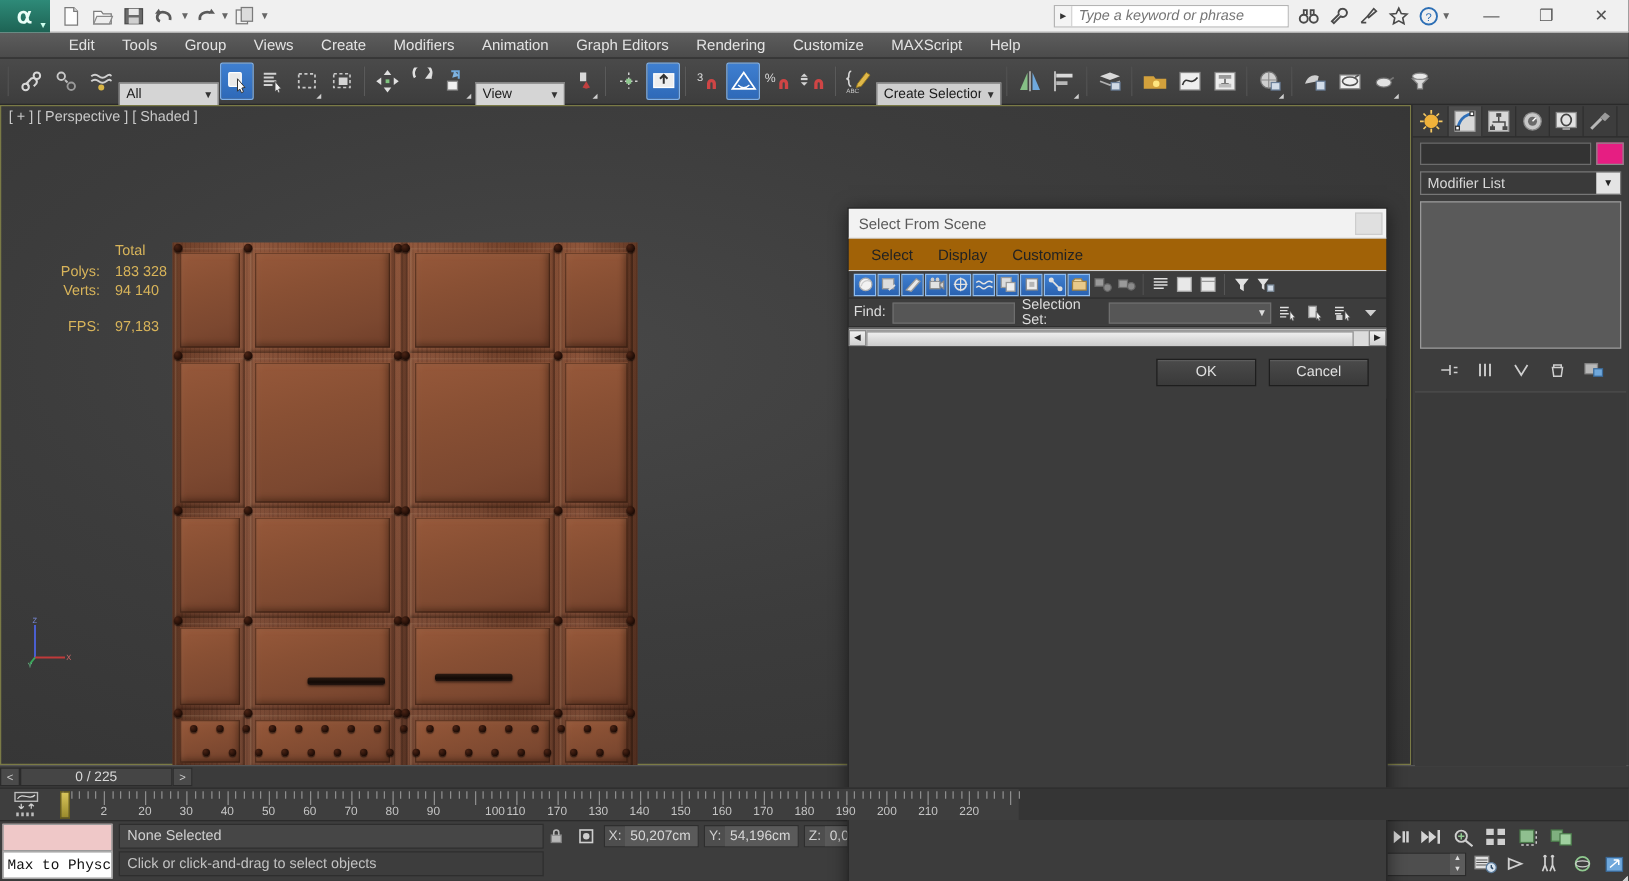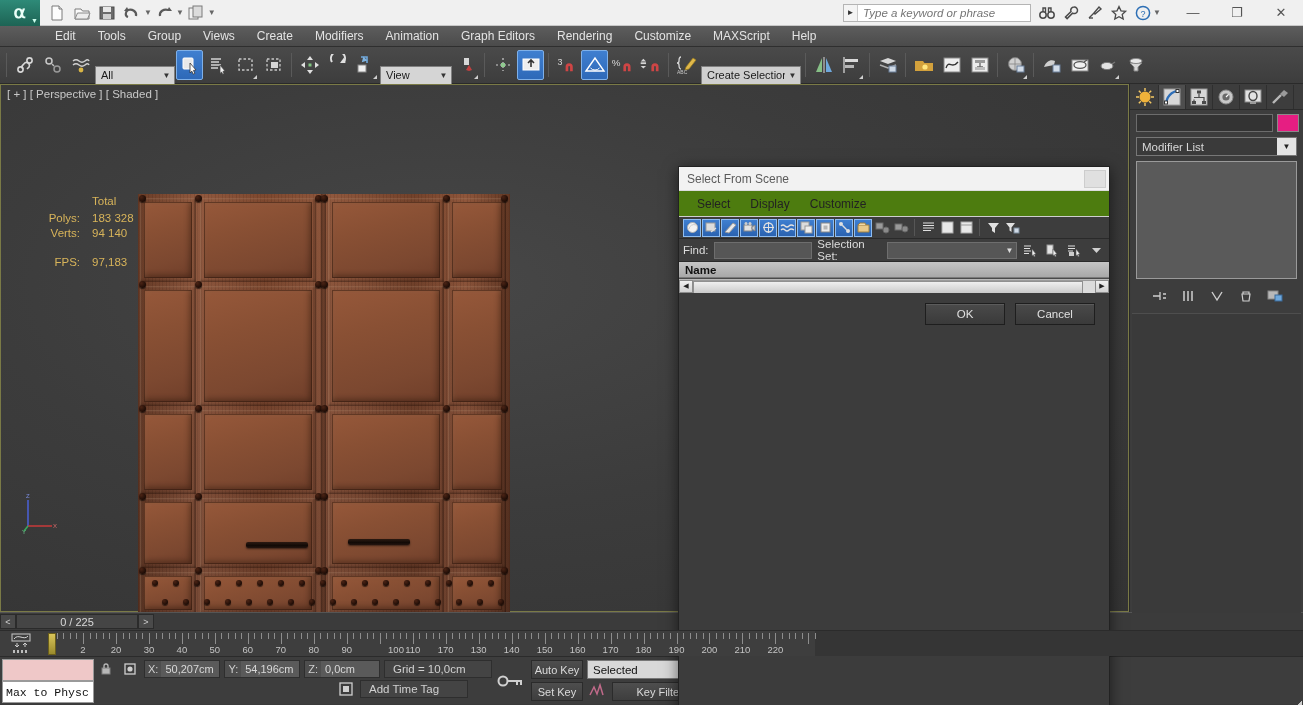--- a/index.html
+++ b/index.html
@@ -138,21 +138,21 @@
     border-top:1px solid #4e4e4e; }
 
   
   .dlg { position:absolute; left:678px; top:82px; width:432px; height:553px;
     background:#3c3c3c; border:1px solid #222;
     box-shadow:0 3px 14px rgba(0,0,0,.55); display:flex; flex-direction:column; }
   .dlg-title { height:24px; background:#f2f2f2; display:flex; align-items:center;
     padding-left:8px; font-size:12px; color:#5a5a5a; border-bottom:1px solid #dcdcdc; }
   .dlg-min { margin-left:auto; width:22px; height:18px; margin-right:3px; background:#e0e0e0;
     border:1px solid #cdcdcd; }
-  .dlg-menubar { height:26px; background:#4d7c0f; display:flex; align-items:center;
+  .dlg-menubar { height:26px; background:#a16207; display:flex; align-items:center;
     padding-left:8px; border-bottom:1px solid #cfcfcf; }
   .dlg-menu { font-size:12px; color:#222; padding:0 10px; line-height:26px; cursor:pointer; }
   .dlg-toolbar { height:22px; background:#3d3d3d; display:flex; align-items:center;
     gap:1px; padding:0 4px; border-bottom:1px solid #2a2a2a; }
   .dtool { width:18px; height:18px; display:flex; align-items:center; justify-content:center;
     cursor:pointer; border:1px solid transparent; }
   .dtool.on { background:linear-gradient(180deg,#3f7fd0,#2a62b0); border-color:#8fbdf0; }
   .dsep { width:1px; height:17px; background:#2b2b2b; border-right:1px solid #565656; margin:0 3px; }
   .dlg-find { height:23px; background:#3d3d3d; display:flex; align-items:center;
     padding:0 4px; gap:5px; border-bottom:1px solid #2a2a2a; }
@@ -1019,23 +1019,20 @@
             </g>
             <rect x="2" y="9" width="5" height="4" fill="#ccc"></rect>
             <path d="M9 6l4 5-1.7.2.9 2-1.1.5-.9-2L9 13z" fill="#f0f0f0" stroke="#555" stroke-width=".6"></path>
           </svg>
       </div>
       <div class="dtool" style="margin-left:auto">
         <svg width="15" height="15" viewBox="0 0 15 15">
             <path d="M3 5h9l-4.5 5z" fill="#d0d0d0"></path>
           </svg>
       </div>
-    </div>
-    <div class="dlg-listhdr">
-      <span>Name</span>
     </div>
     <div class="dlg-hscroll">
       <div class="hs-btn">◀</div>
       <div class="hs-track">
           <div class="hs-thumb"></div>
         </div>
       <div class="hs-btn">▶</div>
     </div>
     <div class="dlg-footer">
       <div class="dbtn">OK</div>
@@ -1207,20 +1204,24 @@
       <div class="tlabel" style="left: 725.431px;">220</div>
     </div>
   <div class="slider-key"></div>
 </div>
 
 <div class="statusbar">
   <div class="sb-left">
     <div class="sb-pink"></div>
     <div class="sb-maxphys">Max to Physc</div>
   </div>
+  <div class="sb-mid">
+    <div class="sb-none">None Selected</div>
+    <div class="sb-prompt">Click or click-and-drag to select objects</div>
+  </div>
   <div class="sb-coords">
     <div class="coord-row">
       <div class="ci">
         <svg width="16" height="16" viewBox="0 0 16 16">
             <rect x="4" y="7" width="8" height="6" fill="#b8b8b8" stroke="#808080"></rect>
             <path d="M6 7V5a2 2 0 014 0v2" fill="none" stroke="#b8b8b8" stroke-width="1.3"></path>
           </svg>
       </div>
       <div class="ci">
         <svg width="16" height="16" viewBox="0 0 16 16">

